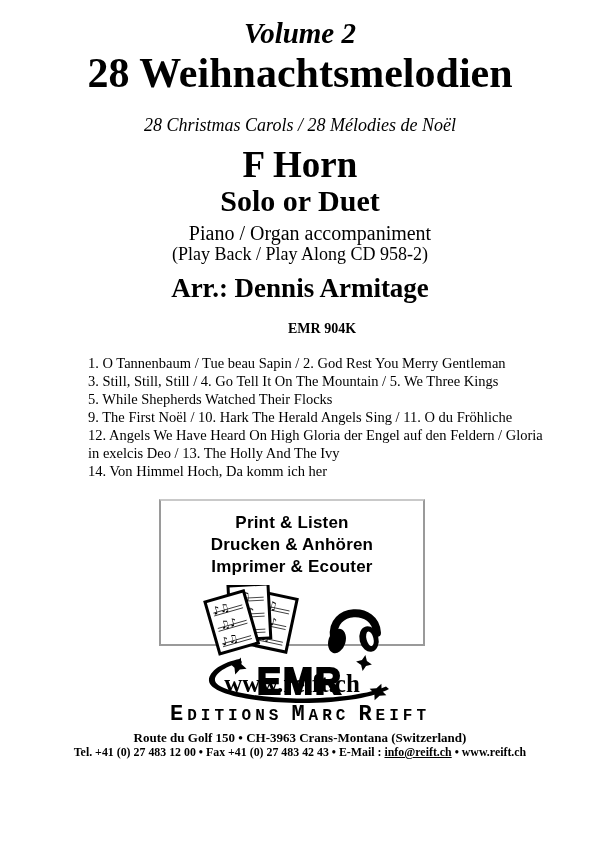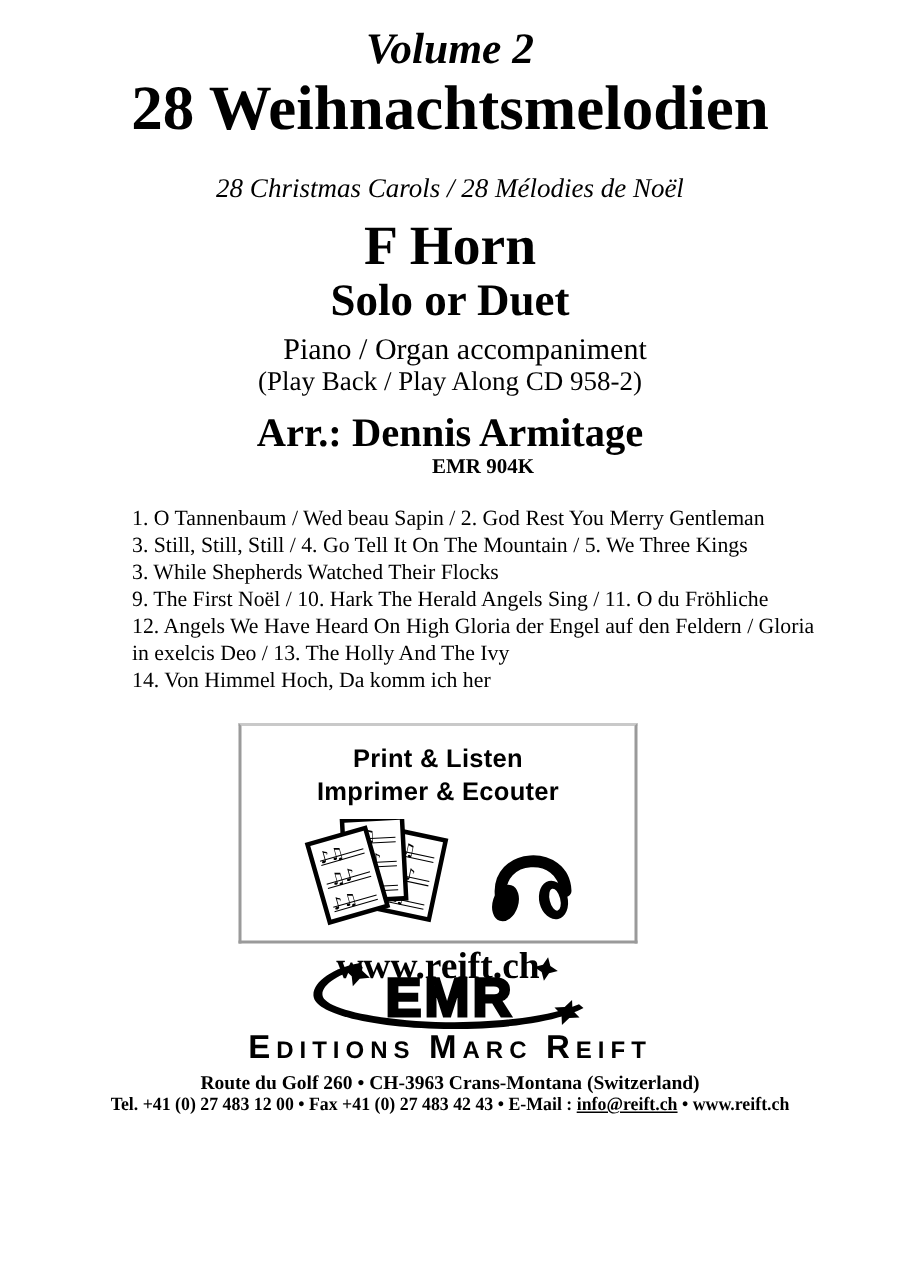--- a/index.html
+++ b/index.html
@@ -13,42 +13,42 @@
   .center { text-align: center; }
 
   .volume     { margin-top: 16px; font-size: 29px; font-weight: bold; font-style: italic; line-height: 34px; }
   .title      { margin-top: 1px;  font-size: 42px; font-weight: bold; line-height: 45px; }
   .subtitle   { margin-top: 16px;  font-size: 18px; font-style: italic; line-height: 26px; }
   .instrument { margin-top: 8px;  font-size: 37px; font-weight: bold; line-height: 38px; }
   .edition    { font-size: 30px; font-weight: bold; line-height: 33px; }
   .accomp     { margin-top: 5px;  font-size: 20px; line-height: 22px; padding-left: 20px; }
   .cd-note    { font-size: 18px; line-height: 20px; }
   .arranger   { margin-top: 9px;  font-size: 27px; font-weight: bold; line-height: 30px; }
-  .catalog    { margin-top: 0; font-size: 14px; font-weight: bold; line-height: 17px; padding-left: 44px; }
+  .catalog    { margin-top: 17px; font-size: 14px; font-weight: bold; line-height: 17px; padding-left: 44px; }
 
   .tracks { margin: 17px 0 0 88px; font-size: 14.5px; line-height: 18px; white-space: nowrap; }
 
   .promo-box {
     box-sizing: border-box;
     width: 266px; height: 147px;
     margin: 19px 0 0 159px;
     border: 2px solid #9a9a9a;
     border-top-color: #c9c9c9;
     text-align: center;
     padding-top: 11px;
   }
   .promo-line { font-family: "Liberation Sans", sans-serif; font-weight: bold; font-size: 17px; line-height: 22px; letter-spacing: 0.2px; }
   .promo-icons { margin-top: 6px; display: flex; justify-content: center; align-items: center; gap: 24px; height: 84px; }
   .promo-site { margin-top: 2px; font-size: 25px; font-weight: bold; line-height: 28px; }
 
   .emr-logo { display: block; margin: 5px auto 0; }
   .emr-name {
     margin-top: -2px;
     text-align: center;
-    font-family: Liberation Sans, sans-serif;
+    font-family: Liberation Mono, monospace;
     font-weight: bold;
     letter-spacing: 4px;
     font-size: 16px; line-height: 19px;
     white-space: nowrap;
   }
   .emr-name .init { font-size: 22px; }
   .emr-name .gap  { margin-right: 9px; }
 
   .addr-line { margin-top: 5px; font-size: 13px; font-weight: bold; line-height: 14px; }
   .tel-line  { font-size: 12.5px; font-weight: bold; line-height: 15px; transform: scaleX(0.95); transform-origin: center; }
@@ -63,31 +63,32 @@
 <div class="title center">28 Weihnachtsmelodien</div>
 <div class="subtitle center">28 Christmas Carols / 28 Mélodies de Noël</div>
 <div class="instrument center">F Horn</div>
 <div class="edition center">Solo or Duet</div>
 <div class="accomp center">Piano / Organ accompaniment</div>
 <div class="cd-note center">(Play Back / Play Along CD 958-2)</div>
 <div class="arranger center">Arr.: Dennis Armitage</div>
 <div class="catalog center">EMR 904K</div>
 
 <div class="tracks">
-  <div>1. O Tannenbaum / Wed beau Sapin / 2. God Rest You Merry Gentleman</div>
+  <div>1. O Tannenbaum / Tue beau Sapin / 2. God Rest You Merry Gentleman</div>
   <div>3. Still, Still, Still / 4. Go Tell It On The Mountain / 5. We Three Kings</div>
-  <div>3. While Shepherds Watched Their Flocks</div>
+  <div>5. While Shepherds Watched Their Flocks</div>
   <div>9. The First Noël / 10. Hark The Herald Angels Sing / 11. O du Fröhliche</div>
   <div>12. Angels We Have Heard On High Gloria der Engel auf den Feldern / Gloria</div>
   <div>in exelcis Deo / 13. The Holly And The Ivy</div>
   <div>14. Von Himmel Hoch, Da komm ich her</div>
 </div>
 
 <div class="promo-box">
   <div class="promo-line">Print &amp; Listen</div>
+  <div class="promo-line">Drucken &amp; Anhören</div>
   <div class="promo-line">Imprimer &amp; Ecouter</div>
 
   <div class="promo-icons">
 
     <svg width="100" height="82" viewBox="0 0 100 82" aria-hidden="true">
       <defs>
         <g id="pg">
           <rect x="0" y="0" width="40" height="54" fill="#ffffff" stroke="#000000" stroke-width="3"></rect>
           <path d="M5,13 H35 M5,16 H35" stroke="#000000" stroke-width="0.7" fill="none"></path>
           <path d="M5,29 H35 M5,32 H35" stroke="#000000" stroke-width="0.7" fill="none"></path>
@@ -124,15 +125,15 @@
   <g transform="translate(174,12)">
     <path d="M0,-8 L2.5,-2.5 L8,0 L2.5,2.5 L0,8 L-2.5,2.5 L-8,0 L-2.5,-2.5 Z" fill="#000000" transform="rotate(10)"></path>
   </g>
   <g transform="translate(188,41)">
     <path d="M0,-9 L2.8,-2.8 L9,0 L2.8,2.8 L0,9 L-2.8,2.8 L-9,0 L-2.8,-2.8 Z" fill="#000000" transform="rotate(22)"></path>
   </g>
 </svg>
 
 <div class="emr-name"><span class="init">E</span><span class="gap">DITIONS</span><span class="init">M</span><span class="gap">ARC</span><span class="init">R</span><span>EIFT</span></div>
 
-<div class="addr-line center">Route du Golf 260 • CH-3963 Crans-Montana (Switzerland)</div>
+<div class="addr-line center">Route du Golf 150 • CH-3963 Crans-Montana (Switzerland)</div>
 
 <div class="tel-line center"><span>Tel. +41 (0) 27 483 12 00 • Fax +41 (0) 27 483 42 43 • E-Mail : </span><span class="email">info@reift.ch</span><span> • </span><span>www.reift.ch</span></div>
 
 </body></html>

